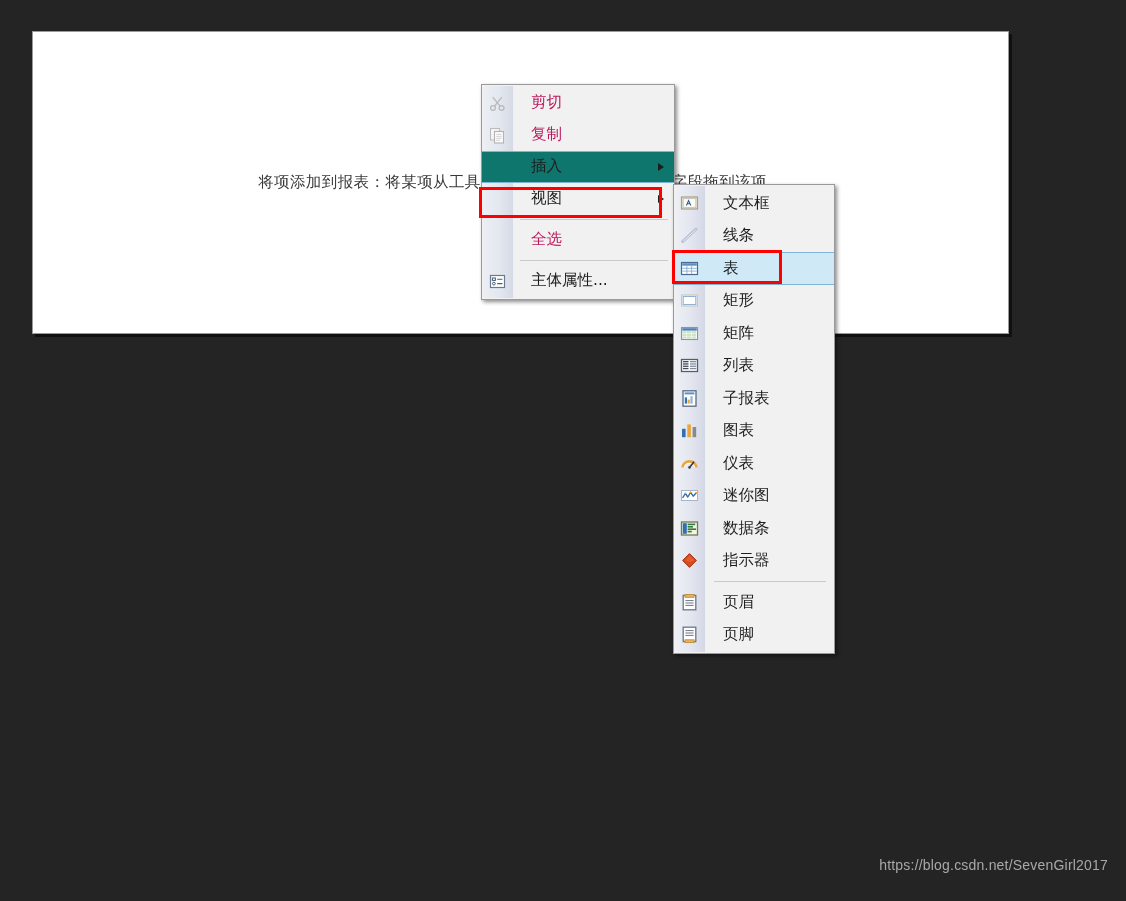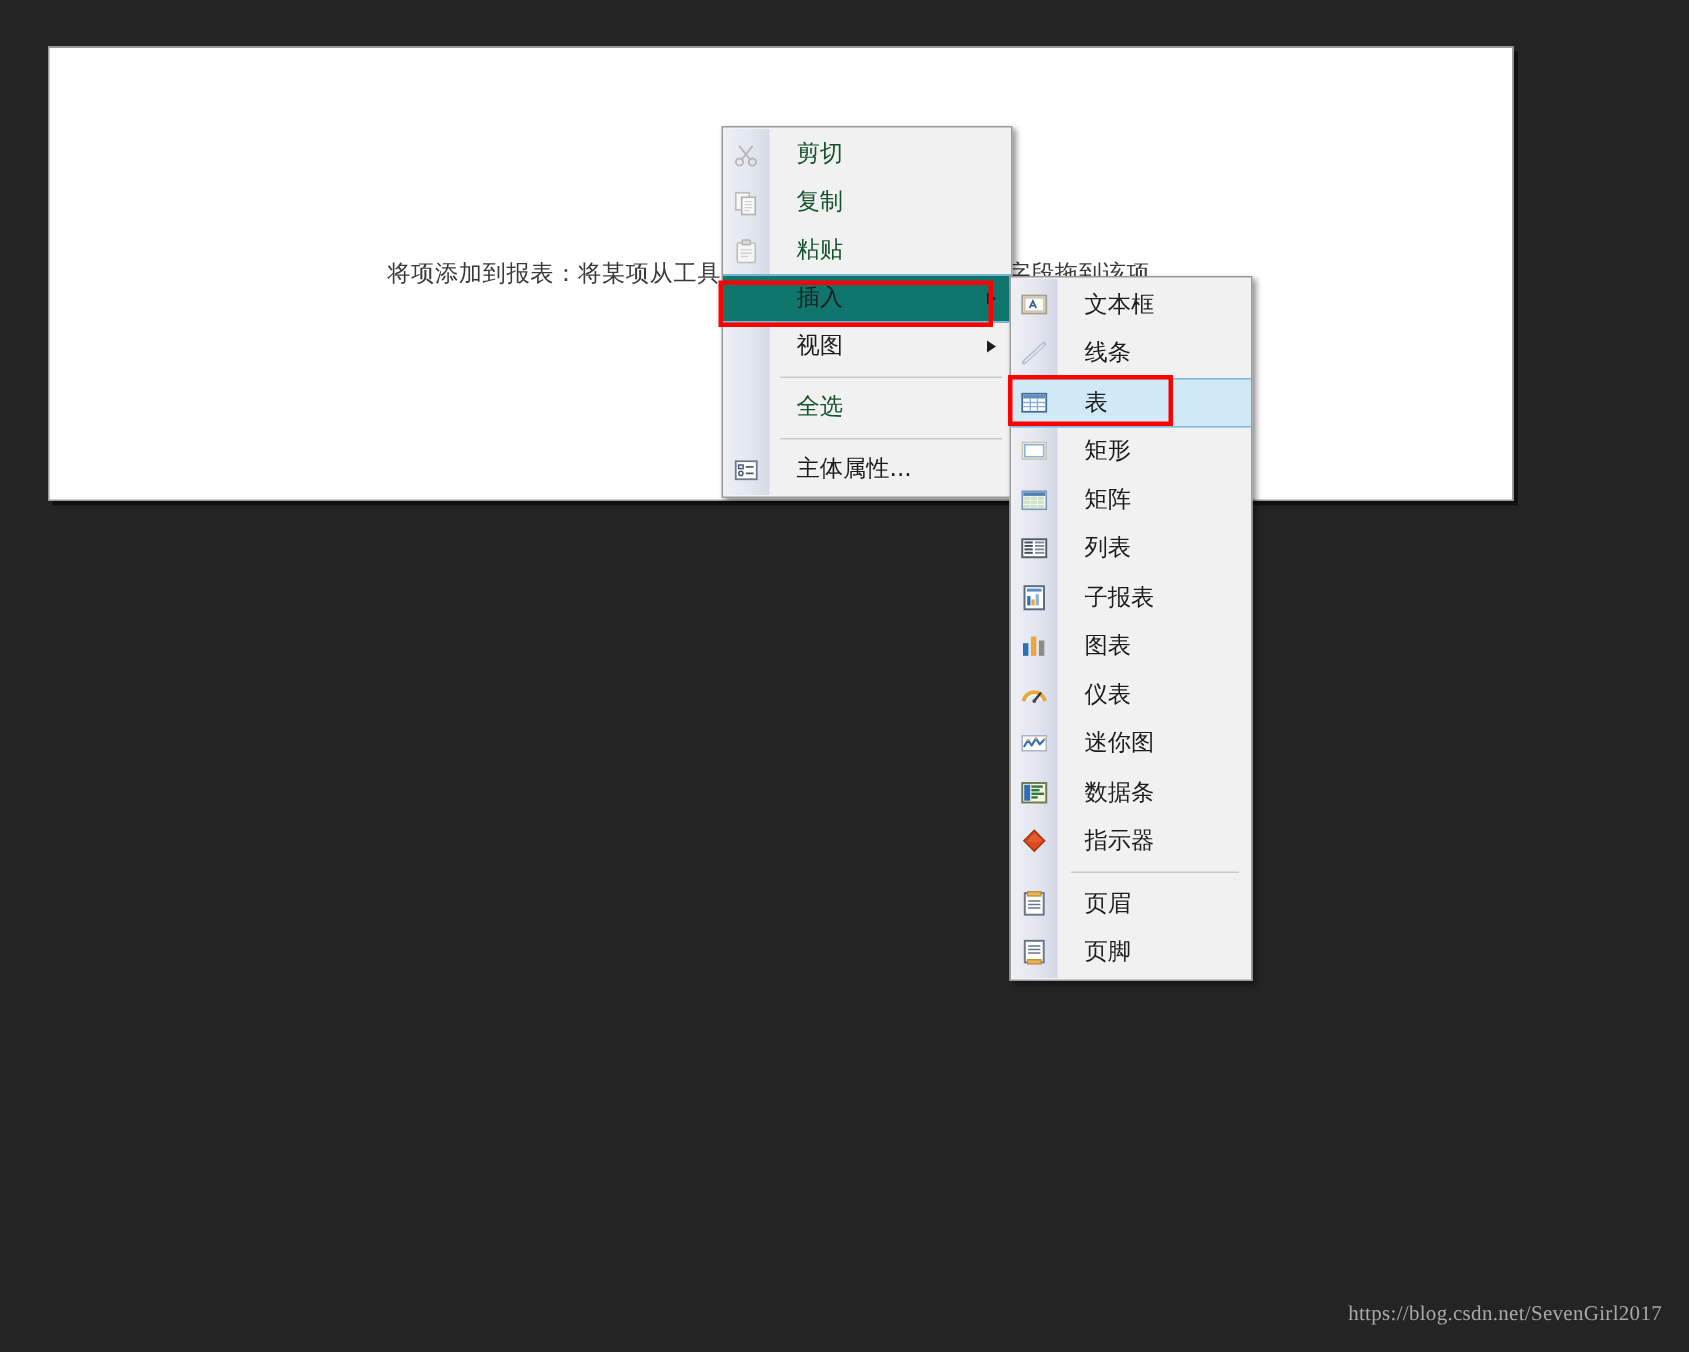--- a/index.html
+++ b/index.html
@@ -73,21 +73,21 @@
     display: flex;
     align-items: center;
     justify-content: center;
     z-index: 2;
   }
   .menu-item .label {
     padding-left: 18px;
     line-height: 1;
     font-size: 15.5px;
   }
-  .menu-item.disabled .label { color: #14532d; }
+  .menu-item.disabled .label { color: #be185d; }
   .menu-item .arrow {
     position: absolute;
     right: 10px;
     width: 0; height: 0;
     border-top: 4.5px solid transparent;
     border-bottom: 4.5px solid transparent;
     border-left: 6px solid #1d1d1d;
   }
   .menu-sep {
     height: 1px;
@@ -128,24 +128,24 @@
     border: 3px solid #ff0000;
     z-index: 40;
     pointer-events: none;
   }
   #annot-insert { left: 479px; top: 187px; width: 183px; height: 31px; }
   #annot-table  { left: 672px; top: 250px; width: 110px; height: 34px; }
 
   
   #watermark {
     position: absolute;
-    right: 18px; bottom: 16px;
+    right: 18px; bottom: 28px;
     color: #a8a8a8;
     font-size: 14px;
-    font-family: Liberation Serif, serif;
+    font-family: Liberation Sans, sans-serif;
     letter-spacing: 0.2px;
   }
 
   
   .ico { display: block; }
 </style>
 </head>
 <body>
 
 <div id="screen">
@@ -177,32 +177,20 @@
           <rect x="1.5" y="1.5" width="9" height="11.5" fill="#f5f5f5" stroke="#bdbdbd" stroke-width="1.1"></rect>
           <rect x="5.5" y="4.5" width="9" height="11.5" fill="#fbfbfb" stroke="#b3b3b3" stroke-width="1.1"></rect>
           <g stroke="#cfcfcf" stroke-width="0.9">
             <path d="M7.3 7.4h5.3M7.3 9.4h5.3M7.3 11.4h5.3M7.3 13.4h3.4"></path>
           </g>
         </svg>
       </span>
       <span class="label">复制</span>
     </div>
 
-    <div class="menu-item disabled">
-      <span class="icon-cell">
-        <svg class="ico" width="17" height="17" viewBox="0 0 17 17">
-          <rect x="2.5" y="3" width="12" height="13" rx="1" fill="#f6f6f6" stroke="#bdbdbd" stroke-width="1.1"></rect>
-          <rect x="5.8" y="1" width="5.4" height="3.2" rx="0.6" fill="#d8d8d8" stroke="#b5b5b5" stroke-width="1"></rect>
-          <g stroke="#d2d2d2" stroke-width="0.9">
-            <path d="M4.8 7.6h7.4M4.8 9.8h7.4M4.8 12h5"></path>
-          </g>
-        </svg>
-      </span>
-      <span class="label">粘贴</span>
-    </div>
 
     <div class="menu-item selected">
       <span class="icon-cell"></span>
       <span class="label">插入</span>
       <span class="arrow"></span>
     </div>
 
     <div class="menu-item">
       <span class="icon-cell"></span>
       <span class="label">视图</span>

